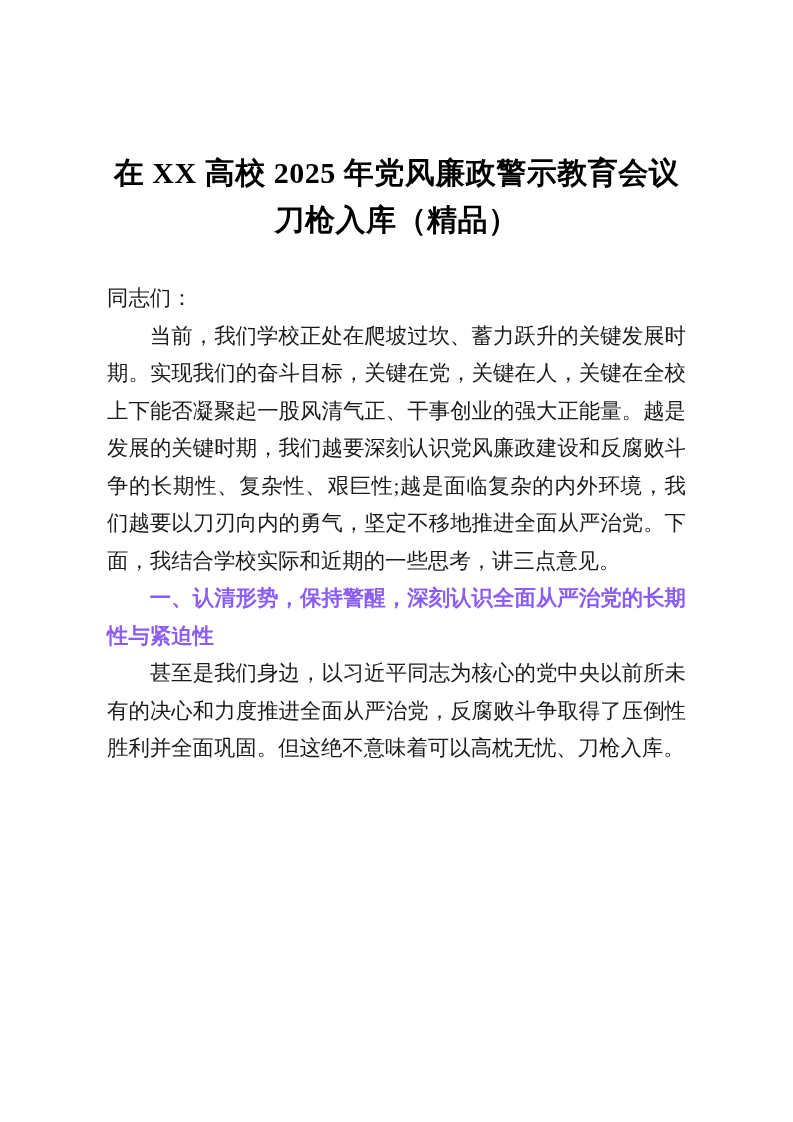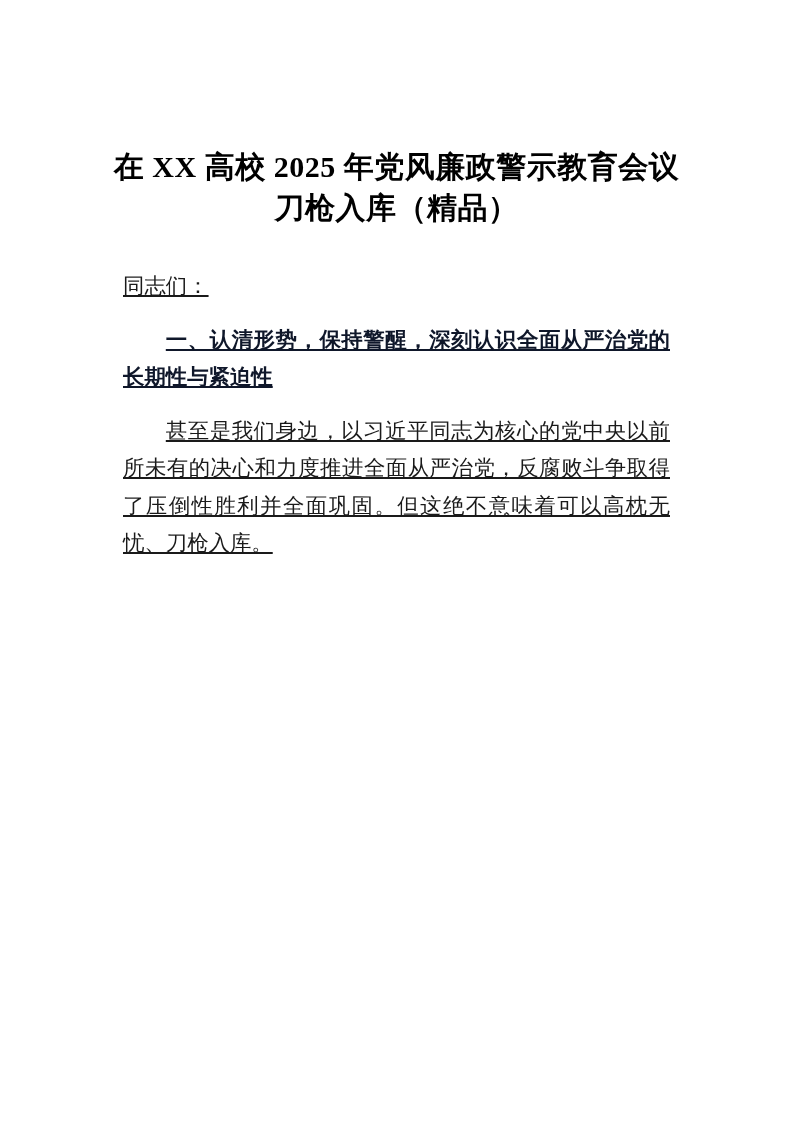--- a/index.html
+++ b/index.html
@@ -26,49 +26,50 @@
     font-weight: 700;
     font-size: 30px;
     line-height: 41px;
     text-align: center;
     color: #000000;
     letter-spacing: 0.5px;
   }
   .title-line {
     display: block;
     white-space: nowrap;
+    margin-top: 6px;
   }
   .doc-body {
     margin-top: 40px;
     font-family: "Liberation Serif", "DejaVu Serif", serif;
     font-size: 21.4px;
     line-height: 37.5px;
     color: #1a1a1a;
     text-align: justify;
     text-align-last: left;
   }
   .para {
-    margin: 16px;
+    margin: 0;
     padding: 0;
-    text-decoration: underline;
   }
   .para.indent {
     text-indent: 2em;
   }
   .para.bold {
     font-weight: 700;
-    color: #0f172a;
+    color: #8b5cf6;
   }
 </style>
 </head>
 <body>
 
 <div class="page">
   <h1 class="doc-title">
     <span class="title-line">在 XX 高校 2025 年党风廉政警示教育会议</span>
     <span class="title-line">刀枪入库（精品）</span>
   </h1>
   <div class="doc-body">
       <p class="para">同志们：</p>
+      <p class="para indent">当前，我们学校正处在爬坡过坎、蓄力跃升的关键发展时期。实现我们的奋斗目标，关键在党，关键在人，关键在全校上下能否凝聚起一股风清气正、干事创业的强大正能量。越是发展的关键时期，我们越要深刻认识党风廉政建设和反腐败斗争的长期性、复杂性、艰巨性;越是面临复杂的内外环境，我们越要以刀刃向内的勇气，坚定不移地推进全面从严治党。下面，我结合学校实际和近期的一些思考，讲三点意见。</p>
       <p class="para indent bold">一、认清形势，保持警醒，深刻认识全面从严治党的长期性与紧迫性</p>
       <p class="para indent">甚至是我们身边，以习近平同志为核心的党中央以前所未有的决心和力度推进全面从严治党，反腐败斗争取得了压倒性胜利并全面巩固。但这绝不意味着可以高枕无忧、刀枪入库。</p>
     </div>
 </div>
 
 </body></html>

